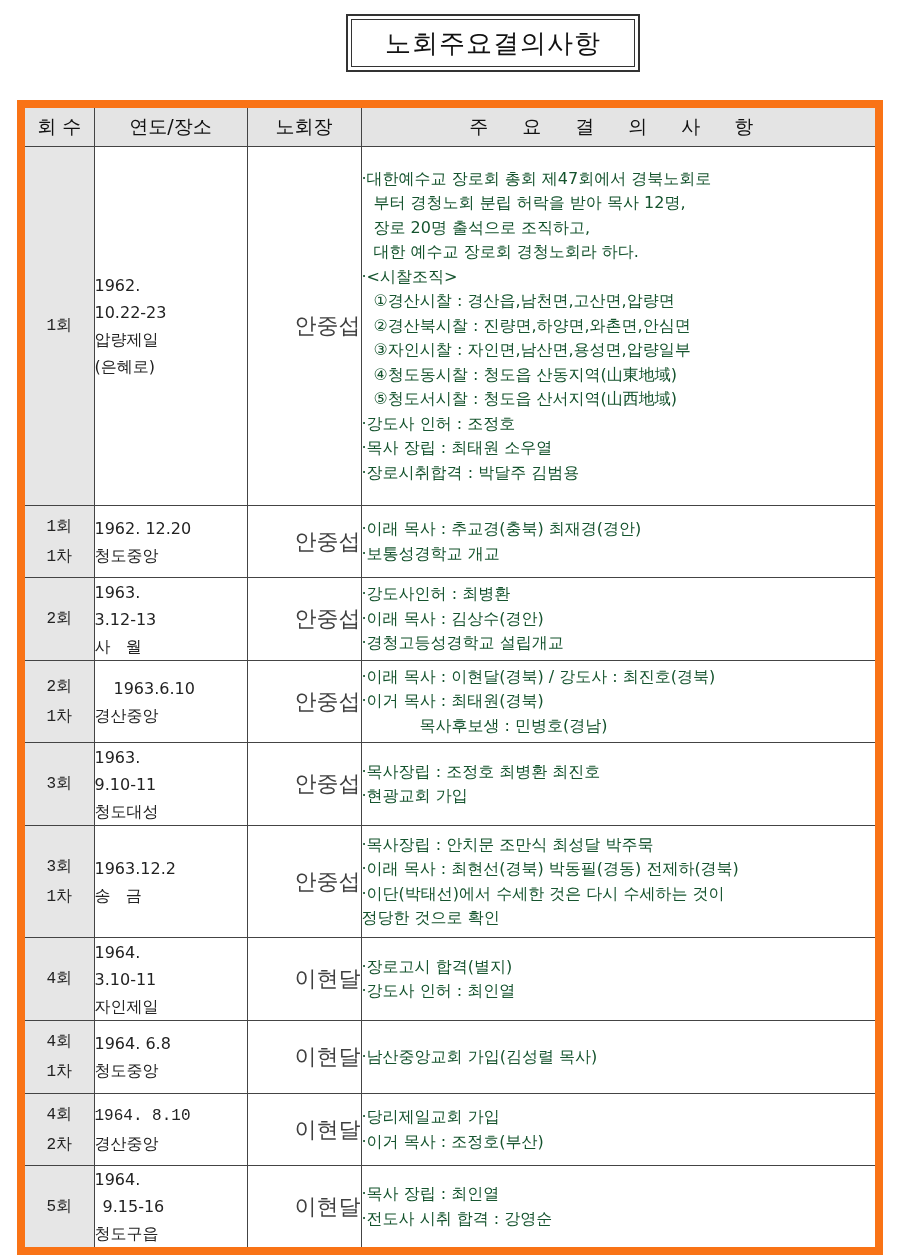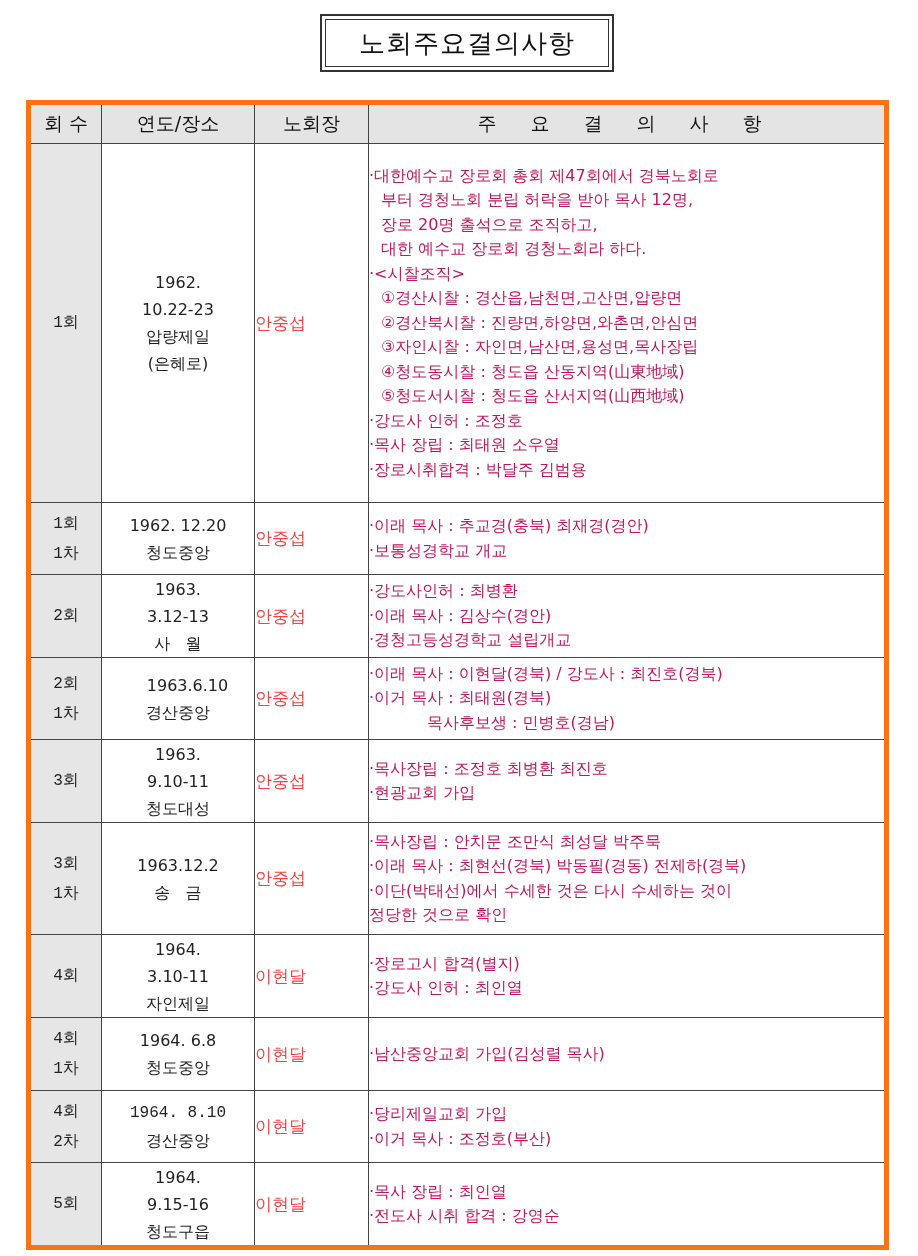--- a/index.html
+++ b/index.html
@@ -1,31 +1,31 @@
 <!DOCTYPE html>
 <html><head>
 <meta charset="utf-8">
 <style>
   html, body { margin:0; padding:0; background:#ffffff; }
   body { width:918px; height:1256px; position:relative; overflow:hidden;
          font-family: "DejaVu Sans", "Liberation Sans", sans-serif; color:#111; }
-  .title-box { position:absolute; left:320px; top:14px; width:294px; height:58px;
+  .title-box { position:absolute; left:346px; top:14px; width:294px; height:58px;
                border:2px solid #333; box-sizing:border-box; padding:3px; }
   .title-inner { width:100%; height:100%; border:1px solid #333; box-sizing:border-box;
                  display:flex; align-items:center; justify-content:center;
                  font-size:26px; letter-spacing:1px; color:#111; }
-  table.minutes { position:absolute; left:26px; top:100px; width:858px;
-                  border-collapse:collapse; border:5px solid #f97316; table-layout:fixed; }
+  table.minutes { position:absolute; left:17px; top:100px; width:858px;
+                  border-collapse:collapse; border:8px solid #f97316; table-layout:fixed; }
   table.minutes th, table.minutes td { border:1px solid #444; padding:0; }
   table.minutes th { background:#e4e4e4; height:38px; font-weight:normal; font-size:19px; color:#111; }
   th.col-summary span { letter-spacing:14px; }
   td.session { background:#e6e6e6; text-align:center; font-size:16px; line-height:30px; color:#222;font-family:Liberation Mono, monospace; }
-  td.date { text-align:center; font-size:16px; line-height:27px; color:#222; }
-  td.moderator { text-align:left; font-size:17px; color:#ef4444; }
-  td.details { font-size:16px; line-height:24.5px; padding:2px 0 2px 2px; vertical-align:middle; color:#be185d; }
+  td.date { text-align:left; font-size:16px; line-height:27px; color:#222; }
+  td.moderator { text-align:right; font-size:22px; color:#404040; }
+  td.details { font-size:16px; line-height:24.5px; padding:2px 0 2px 2px; vertical-align:middle; color:#14532d; }
   .line { white-space:nowrap; }
   .indent1 { padding-left:12px; }
   .indent2 { padding-left:58px; }
 </style>
 </head>
 <body>
 
 <div class="title-box">
   <div class="title-inner">노회주요결의사항</div>
 </div>
@@ -58,21 +58,21 @@
         </td>
         <td class="moderator">안중섭</td>
         <td class="details">
           <div class="line">·대한예수교 장로회 총회 제47회에서 경북노회로</div>
           <div class="line indent1">부터 경청노회 분립 허락을 받아 목사 12명,</div>
           <div class="line indent1">장로 20명 출석으로 조직하고,</div>
           <div class="line indent1">대한 예수교 장로회 경청노회라 하다.</div>
           <div class="line">·&lt;시찰조직&gt;</div>
           <div class="line indent1">①경산시찰 : 경산읍,남천면,고산면,압량면</div>
           <div class="line indent1">②경산북시찰 : 진량면,하양면,와촌면,안심면</div>
-          <div class="line indent1">③자인시찰 : 자인면,남산면,용성면,목사장립</div>
+          <div class="line indent1">③자인시찰 : 자인면,남산면,용성면,압량일부</div>
           <div class="line indent1">④청도동시찰 : 청도읍 산동지역(山東地域)</div>
           <div class="line indent1">⑤청도서시찰 : 청도읍 산서지역(山西地域)</div>
           <div class="line">·강도사 인허 : 조정호</div>
           <div class="line">·목사 장립 : 최태원 소우열</div>
           <div class="line">·장로시취합격 : 박달주 김범용</div>
         </td>
       </tr>
       <tr style="height: 72px;">
         <td class="session">
           <div>1회</div>
@@ -195,21 +195,21 @@
           <div class="line">·당리제일교회 가입</div>
           <div class="line">·이거 목사 : 조정호(부산)</div>
         </td>
       </tr>
       <tr style="height: 85px;">
         <td class="session">
           <div>5회</div>
         </td>
         <td class="date">
           <div style="white-space: pre;">1964.</div>
-          <div style="white-space: pre;">9.15-16</div>
+          <div style="white-space: pre; margin-left: 8px;">9.15-16</div>
           <div style="white-space: pre;">청도구읍</div>
         </td>
         <td class="moderator">이현달</td>
         <td class="details">
           <div class="line">·목사 장립 : 최인열</div>
           <div class="line">·전도사 시취 합격 : 강영순</div>
         </td>
       </tr>
     </tbody>
 </table>

